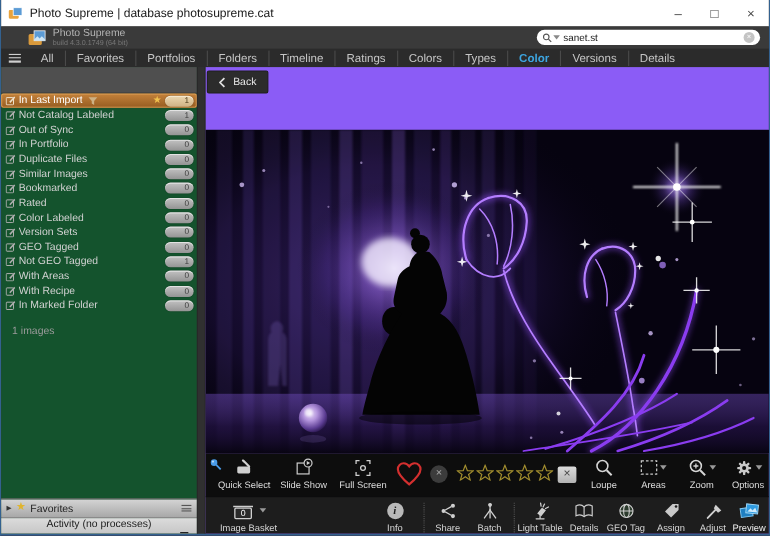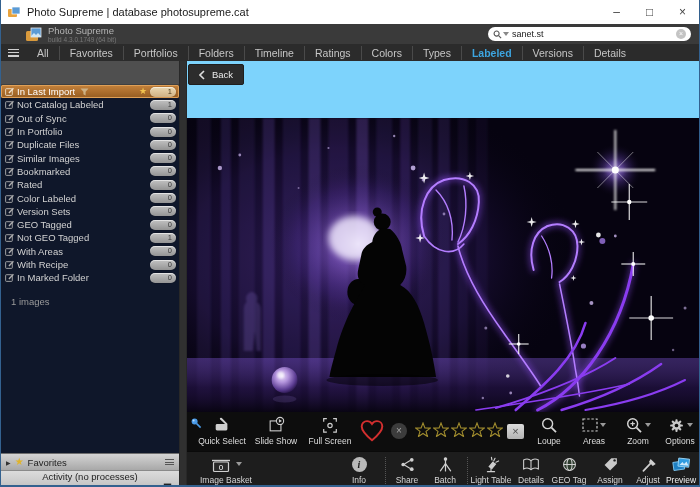--- a/index.html
+++ b/index.html
@@ -28,21 +28,21 @@
   .menu-icon { width:11px; height:8px; margin-right:8px; display:flex; flex-direction:column; justify-content:space-between; }
   .menu-icon i { height:1.6px; background:#cfcfcf; display:block; }
   .tab { font-size:10.5px; color:#c6c6c6; padding:1px 10px; border-right:1px solid #4a4a4a; white-space:nowrap; }
   .tab:last-child { border-right:none; }
   .tab.active { color:#3da5e0; font-weight:bold; }
 
   
   .bodyrow { display:flex; height:426px; }
 
   
-  .sidebar { width:178px; background:#0f172a; display:flex; flex-direction:column; }
+  .sidebar { width:178px; background:#14532d; display:flex; flex-direction:column; }
   .sidebar-top { height:24px; background:#4f4f4f; border-bottom:1px solid #404040; }
   .states-list { }
   .srow { height:13.3px; display:flex; align-items:center; padding:0 3px 0 4px; gap:3px; color:#d2d2d2; font-size:9.5px; }
   .row-icon { color:#b0b0b0; display:flex; align-items:center; }
   .row-label { white-space:nowrap; overflow:hidden; }
   .row-funnel { display:flex; align-items:center; margin-left:2px; }
   .row-right { margin-left:auto; display:flex; align-items:center; gap:3px; }
   .row-star { color:#f2c34e; font-size:9px; line-height:9px; }
   .count-pill { width:26px; height:10px; border-radius:5px; background:linear-gradient(#c2c2c2,#949494);
                 box-shadow:inset 0 1px 0 rgba(255,255,255,.55), 0 0 1px rgba(0,0,0,.5);
@@ -59,21 +59,21 @@
   .grip { margin-left:auto; display:flex; flex-direction:column; gap:1.5px; }
   .grip i { width:9px; height:1px; background:#555; display:block; }
   .activity-bar { height:17px; background:linear-gradient(#dcdcdc,#c3c3c3); border-top:1px solid #8a8a8a;
                   display:flex; align-items:center; padding:0 5px; font-size:9.5px; color:#1c1c1c;flex-direction:column; }
   .activity-icon { margin-left:auto; display:flex; }
 
   
   .splitter { width:8px; background:#303030; border-left:1px solid #282828; border-right:1px solid #282828; }
 
   
-  .main { flex:1; display:flex; flex-direction:column; background:#7dd3fc; }
+  .main { flex:1; display:flex; flex-direction:column; background:#8b5cf6; }
   .back-row { height:57px; position:relative; }
   .back-btn { position:absolute; top:3px; left:1px; width:56px; height:21px; background:#2c2c2c; border:1px solid #1e1e1e;
               border-radius:2px; color:#eaeaea; font-size:9.5px; display:flex; align-items:center; justify-content:center; gap:7px; }
   .photo { height:294px; position:relative; background:#000; overflow:hidden; }
   .photo svg { display:block; width:100%; height:100%; }
 
   
   .viewer-toolbar { height:39px; background:#0d0d0d; position:relative; }
   .vt-btn { position:absolute; top:4px; display:flex; flex-direction:column; align-items:center; gap:2px; color:#dedede; font-size:8.5px; }
   .vt-ic { height:18px; display:flex; align-items:center; justify-content:center; gap:2px; }
@@ -148,21 +148,21 @@
       </span>
     <div id="tab-list" style="display:flex;align-items:center">
         <div class="tab">All</div>
         <div class="tab">Favorites</div>
         <div class="tab">Portfolios</div>
         <div class="tab">Folders</div>
         <div class="tab">Timeline</div>
         <div class="tab">Ratings</div>
         <div class="tab">Colors</div>
         <div class="tab">Types</div>
-        <div class="tab active">Labeled</div>
+        <div class="tab active">Color</div>
         <div class="tab">Versions</div>
         <div class="tab">Details</div>
       </div>
   </div>
 
   <div class="bodyrow">
 
     <div class="sidebar">
       <div class="sidebar-top"></div>
       <div class="states-list" id="state-list">

